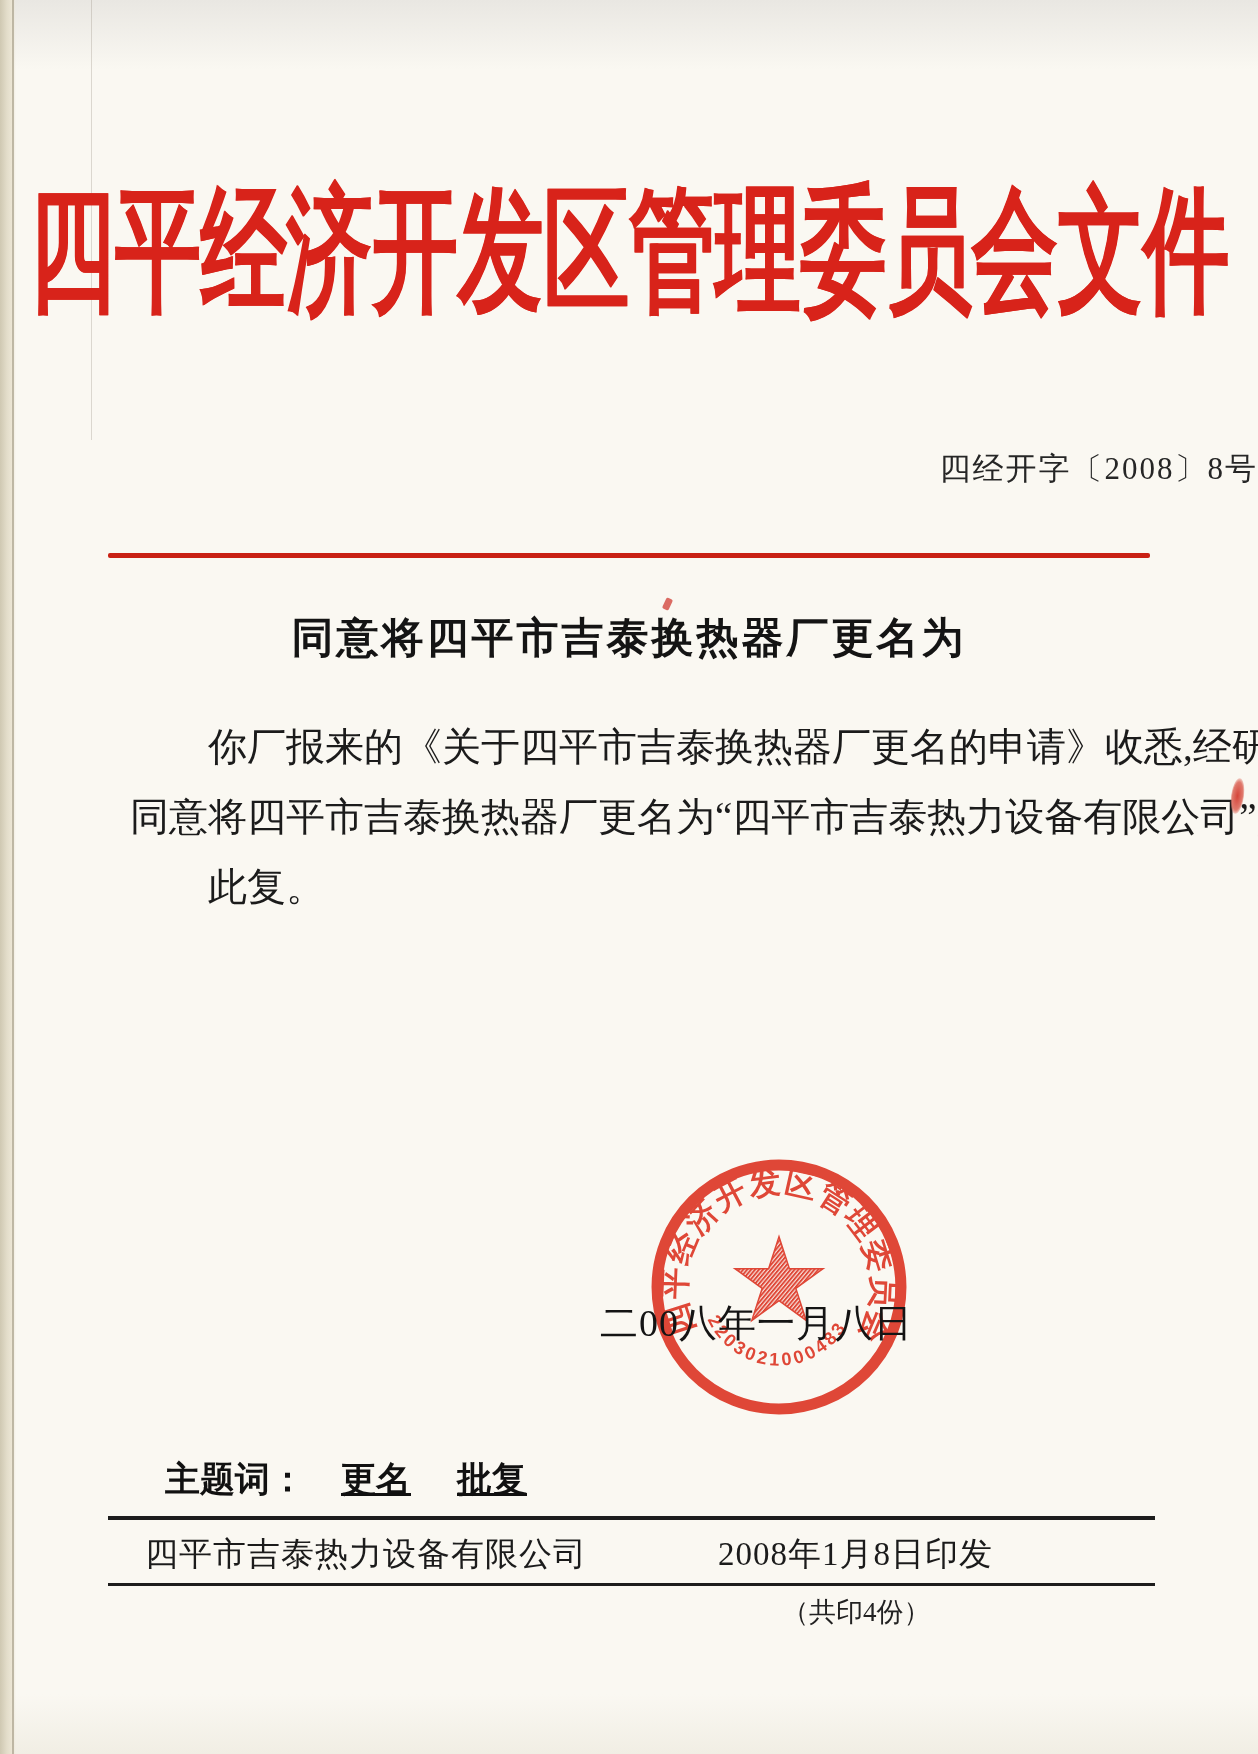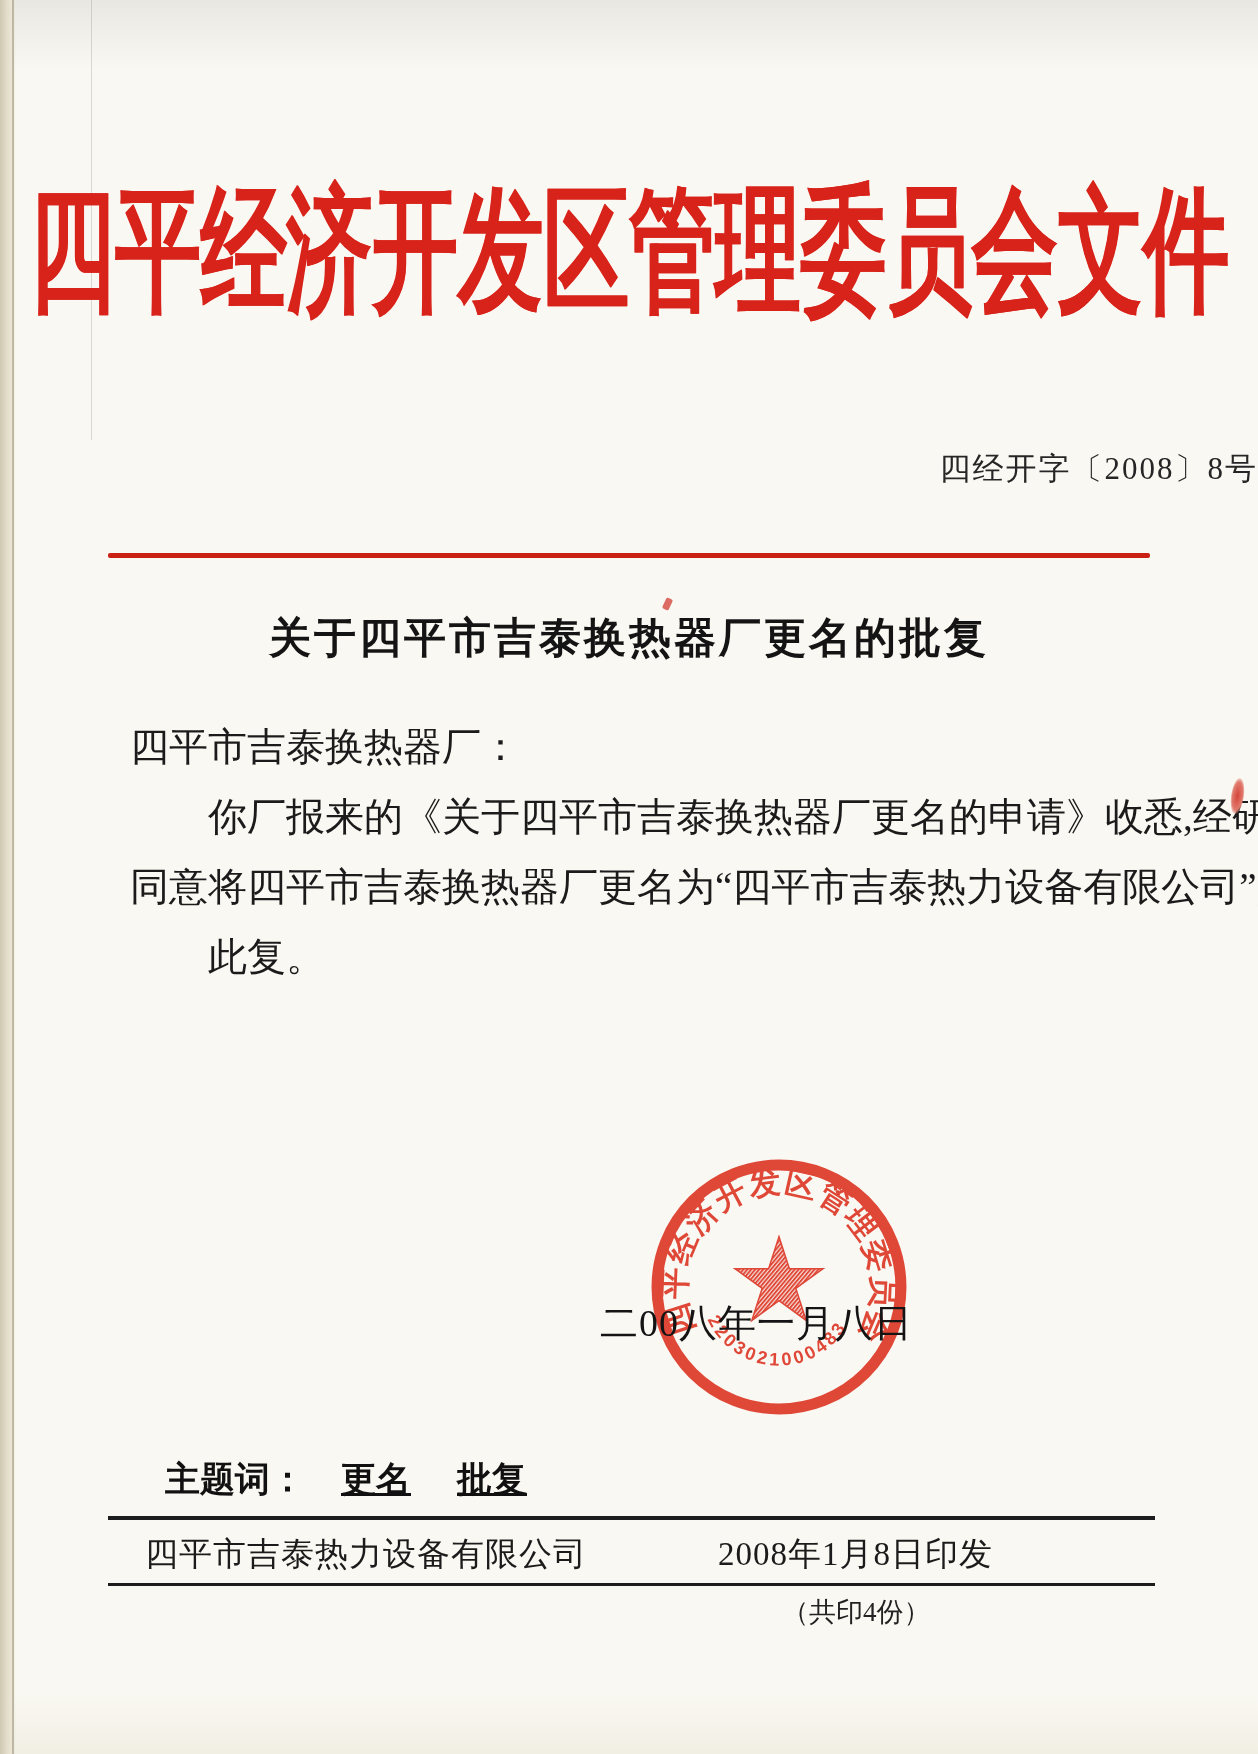--- a/index.html
+++ b/index.html
@@ -83,24 +83,23 @@
   <div class="scan-crease"></div>
 
   <div class="org-title">
     <span>四平经济开发区管理委员会文件</span>
   </div>
 
   <div class="doc-number">四经开字〔2008〕8号</div>
 
   <div class="red-rule"></div>
 
-  <div class="doc-title">关于四平市吉泰换热器厂更名的批复</div>
+  <div class="doc-title">同意将四平市吉泰换热器厂更名为</div>
 
   <div class="body-block">
-    <div class="body-line">四平市吉泰换热器厂：</div>
     <div class="body-line indent">你厂报来的《关于四平市吉泰换热器厂更名的申请》收悉,经研究,</div>
     <div class="body-line">同意将四平市吉泰换热器厂更名为“四平市吉泰热力设备有限公司”,</div>
     <div class="body-line indent">此复。</div>
   </div>
 
   <svg class="stamp" viewBox="0 0 260 260">
     <defs>
       <path id="arcTop" d="M 49.5 176.5 A 93 93 0 1 1 210.5 176.5" fill="none"></path>
       <path id="arcBottom" d="M 56.7 156.7 A 78 78 0 0 0 203.3 156.7" fill="none"></path>
       <pattern id="starHatch" width="3" height="3" patternUnits="userSpaceOnUse" patternTransform="rotate(40)">

